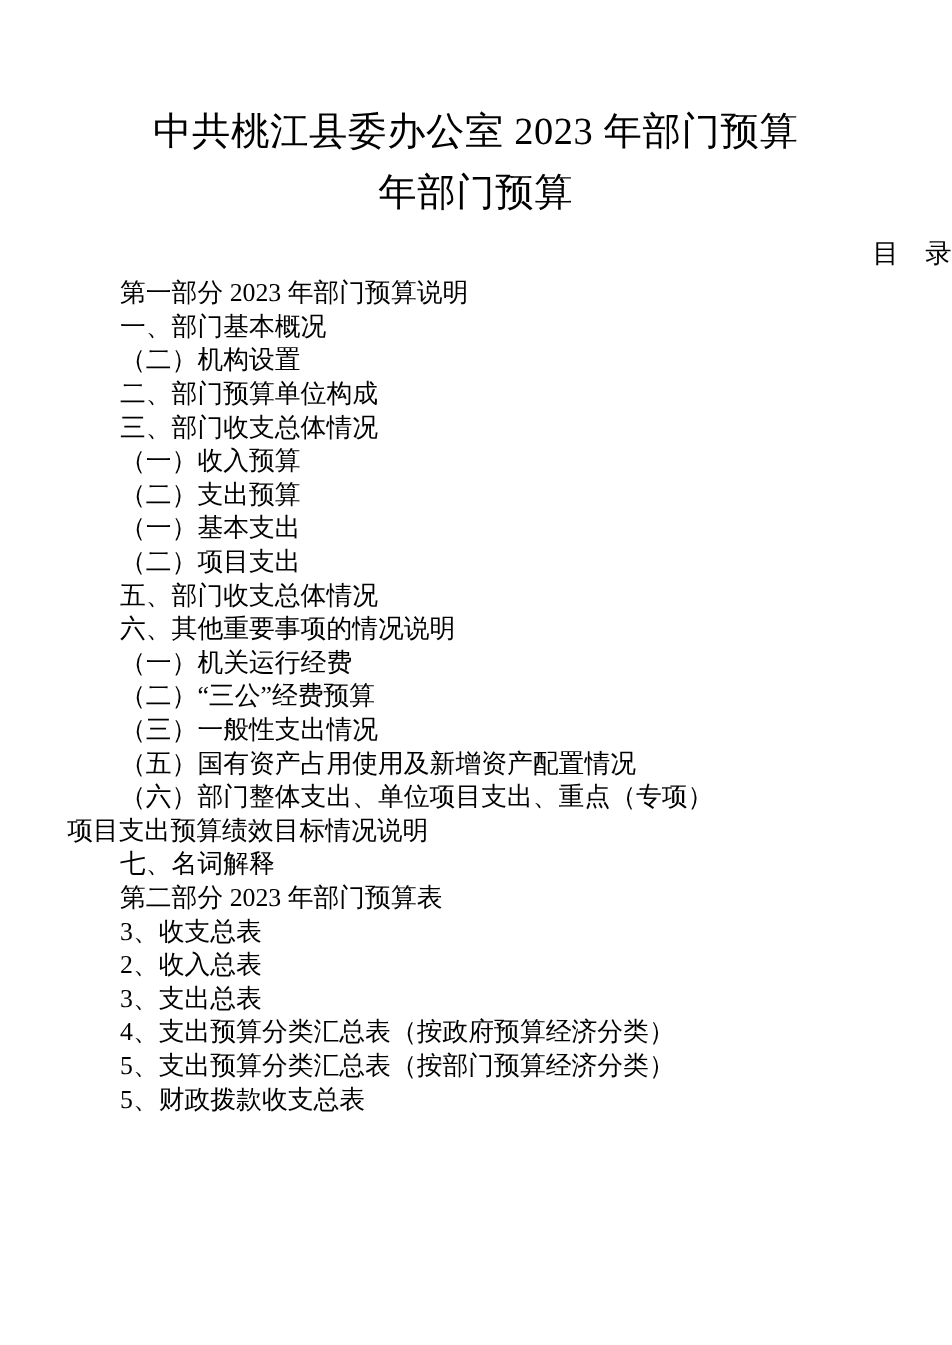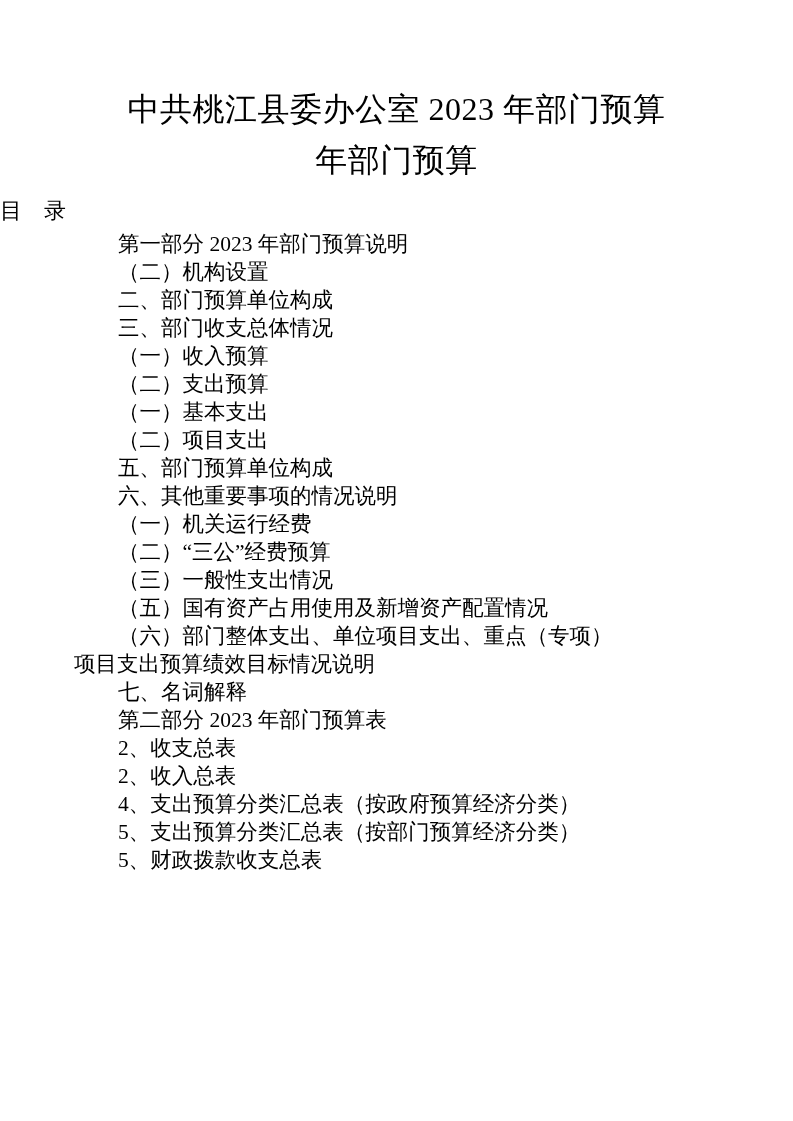--- a/index.html
+++ b/index.html
@@ -24,28 +24,28 @@
   .doc-title {
     padding-top: 84px;
     text-align: center;
     font-size: 32px;
     line-height: 51px;
     font-weight: 400;
     letter-spacing: 0.5px;
   }
   .toc-heading {
     margin-top: 10px;
-    text-align: left;
+    text-align: right;
     font-size: 22px;
     line-height: 30px;
     font-weight: 400;
   }
   .toc {
     margin-top: 4px;
-    padding-left: 74px;
+    padding-left: 56px;
     padding-right: 110px;
     font-size: 21.5px;
     line-height: 28px;
   }
   .toc-line {
     white-space: nowrap;
     height: 28px;
   }
   .toc-line.indented {
     padding-left: 44px;
@@ -58,37 +58,39 @@
 
   <div class="doc-title">
     <div>中共桃江县委办公室 2023 年部门预算</div>
     <div>年部门预算</div>
   </div>
 
   <div class="toc-heading">目　录</div>
 
   <div class="toc" id="toc-container">
       <div class="toc-line indented">第一部分 2023 年部门预算说明</div>
+      <div class="toc-line indented">一、部门基本概况</div>
       <div class="toc-line indented">（二）机构设置</div>
       <div class="toc-line indented">二、部门预算单位构成</div>
       <div class="toc-line indented">三、部门收支总体情况</div>
       <div class="toc-line indented">（一）收入预算</div>
       <div class="toc-line indented">（二）支出预算</div>
       <div class="toc-line indented">（一）基本支出</div>
       <div class="toc-line indented">（二）项目支出</div>
-      <div class="toc-line indented">五、部门预算单位构成</div>
+      <div class="toc-line indented">五、部门收支总体情况</div>
       <div class="toc-line indented">六、其他重要事项的情况说明</div>
       <div class="toc-line indented">（一）机关运行经费</div>
       <div class="toc-line indented">（二）“三公”经费预算</div>
       <div class="toc-line indented">（三）一般性支出情况</div>
       <div class="toc-line indented">（五）国有资产占用使用及新增资产配置情况</div>
       <div class="toc-line indented">（六）部门整体支出、单位项目支出、重点（专项）</div>
       <div class="toc-line">项目支出预算绩效目标情况说明</div>
       <div class="toc-line indented">七、名词解释</div>
       <div class="toc-line indented">第二部分 2023 年部门预算表</div>
-      <div class="toc-line indented">2、收支总表</div>
+      <div class="toc-line indented">3、收支总表</div>
       <div class="toc-line indented">2、收入总表</div>
+      <div class="toc-line indented">3、支出总表</div>
       <div class="toc-line indented">4、支出预算分类汇总表（按政府预算经济分类）</div>
       <div class="toc-line indented">5、支出预算分类汇总表（按部门预算经济分类）</div>
       <div class="toc-line indented">5、财政拨款收支总表</div>
     </div>
 
 </div>
 
 </body></html>

